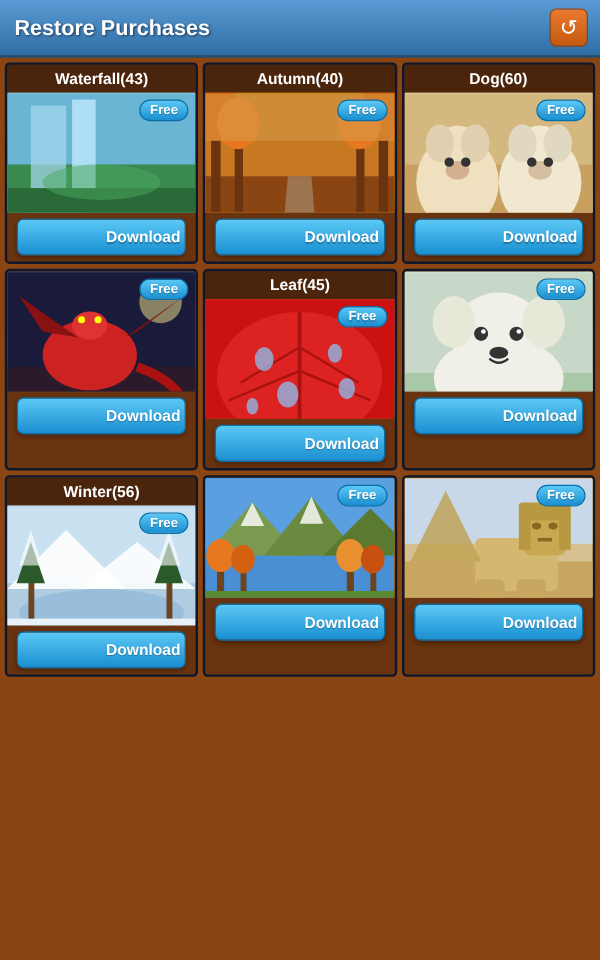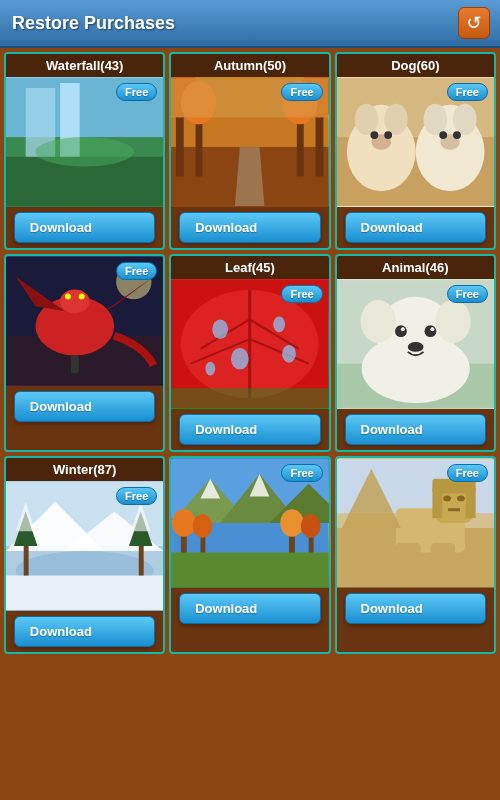--- a/index.html
+++ b/index.html
@@ -47,21 +47,21 @@
     #grid {
       display: grid;
       grid-template-columns: repeat(3, 1fr);
       gap: 4px;
       padding: 4px;
       background: #8B4513;
     }
 
     .category-cell {
       background: #6b3410;
-      border: 2px solid #14b8a6;
+      border: 2px solid #0f172a;
       border-radius: 4px;
       display: flex;
       flex-direction: column;
       align-items: center;
       overflow: hidden;
     }
 
     .category-title {
       color: white;
       font-size: 13px;
@@ -69,21 +69,21 @@
       text-align: center;
       padding: 4px 2px;
       width: 100%;
       text-align: center;
       background: rgba(0,0,0,0.3);
     }
 
     .image-container {
       position: relative;
       width: 100%;
-      height: 130px;
+      height: 100px;
       overflow: hidden;
     }
 
     
     .img-placeholder {
       width: 100%;
       height: 130px;
       position: relative;
       overflow: hidden;
     }
@@ -103,25 +103,25 @@
       text-shadow: 0 1px 1px rgba(0,0,0,0.3);
     }
 
     .download-btn {
       background: linear-gradient(180deg, #5bc8f5 0%, #1a8fd1 100%);
       color: white;
       font-size: 13px;
       font-weight: bold;
       border: none;
       border-radius: 6px;
-      padding: 7px 15px;
+      padding: 7px 4px;
       width: 90%;
       margin: 5px auto;
       cursor: pointer;
-      text-align: left;
+      text-align: right;
       border: 1px solid #0a6fa8;
       text-shadow: 0 1px 1px rgba(0,0,0,0.3);
       box-shadow: 0 2px 4px rgba(0,0,0,0.3);
     }
 
     
     .img-waterfall { background: linear-gradient(180deg, #87ceeb 0%, #4a9e6b 40%, #2d7a4a 100%); }
     .img-autumn { background: linear-gradient(180deg, #c8860a 0%, #e8a020 30%, #8b4513 100%); }
     .img-dog { background: linear-gradient(180deg, #e8d5b0 0%, #c8a878 50%, #f0e8d0 100%); }
     .img-dragon { background: linear-gradient(180deg, #2c3e6b 0%, #7a3a6b 50%, #3a2040 100%); }
@@ -162,21 +162,21 @@
           <rect x="0" y="80" width="160" height="50" fill="#2a6a38"></rect>
           <ellipse cx="80" cy="75" rx="50" ry="15" fill="#4aaa60" opacity="0.5"></ellipse>
         </svg>
       </div>
       <span class="free-badge">Free</span>
     </div>
     <button class="download-btn">Download</button>
   </div>
 
   <div class="category-cell">
-    <div class="category-title">Autumn(50)</div>
+    <div class="category-title">Autumn(40)</div>
     <div class="image-container">
       <div class="img-placeholder img-autumn">
         <svg viewBox="0 0 160 130" xmlns="http://www.w3.org/2000/svg">
           <rect width="160" height="130" fill="#c87820"></rect>
           <rect x="0" y="70" width="160" height="60" fill="#8b4513"></rect>
 
           <polygon points="65,130 95,130 90,70 70,70" fill="#a08060" opacity="0.8"></polygon>
 
           <rect x="5" y="20" width="8" height="80" fill="#6b3410"></rect>
           <ellipse cx="9" cy="15" rx="20" ry="25" fill="#d4600a"></ellipse>
@@ -280,21 +280,20 @@
 
           <rect x="0" y="110" width="160" height="20" fill="#228822" opacity="0.5"></rect>
         </svg>
       </div>
       <span class="free-badge">Free</span>
     </div>
     <button class="download-btn">Download</button>
   </div>
 
   <div class="category-cell">
-    <div class="category-title">Animal(46)</div>
     <div class="image-container">
       <div class="img-placeholder img-animal">
         <svg viewBox="0 0 160 130" xmlns="http://www.w3.org/2000/svg">
           <rect width="160" height="130" fill="#c8d8c8"></rect>
 
           <rect x="0" y="85" width="160" height="45" fill="#a8c8a8"></rect>
 
           <ellipse cx="80" cy="90" rx="55" ry="35" fill="#f0f0e8"></ellipse>
 
           <ellipse cx="80" cy="55" rx="40" ry="38" fill="#f0f0e8"></ellipse>
@@ -311,21 +310,21 @@
 
           <path d="M 72 73 Q 80 80 88 73" stroke="#333" stroke-width="2" fill="none"></path>
         </svg>
       </div>
       <span class="free-badge">Free</span>
     </div>
     <button class="download-btn">Download</button>
   </div>
 
   <div class="category-cell">
-    <div class="category-title">Winter(87)</div>
+    <div class="category-title">Winter(56)</div>
     <div class="image-container">
       <div class="img-placeholder img-winter">
         <svg viewBox="0 0 160 130" xmlns="http://www.w3.org/2000/svg">
           <rect width="160" height="130" fill="#b0cce0"></rect>
 
           <rect x="0" y="0" width="160" height="65" fill="#c8e0f0"></rect>
 
           <polygon points="0,70 50,20 100,70" fill="white" opacity="0.9"></polygon>
           <polygon points="60,70 110,30 160,70" fill="white" opacity="0.85"></polygon>
 

